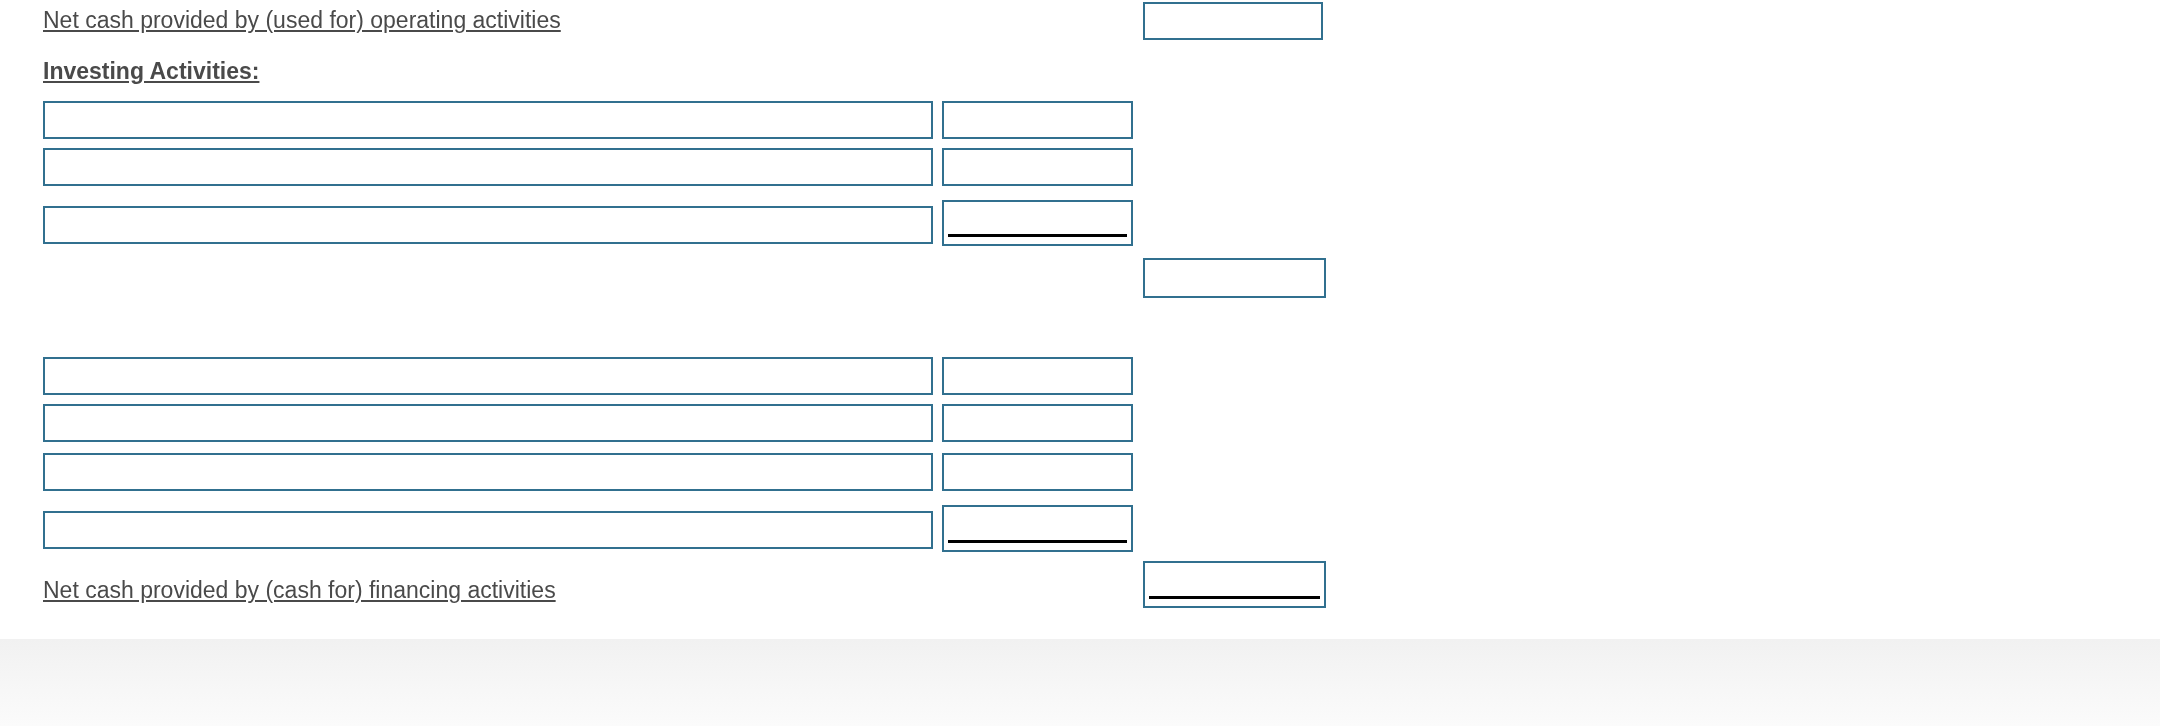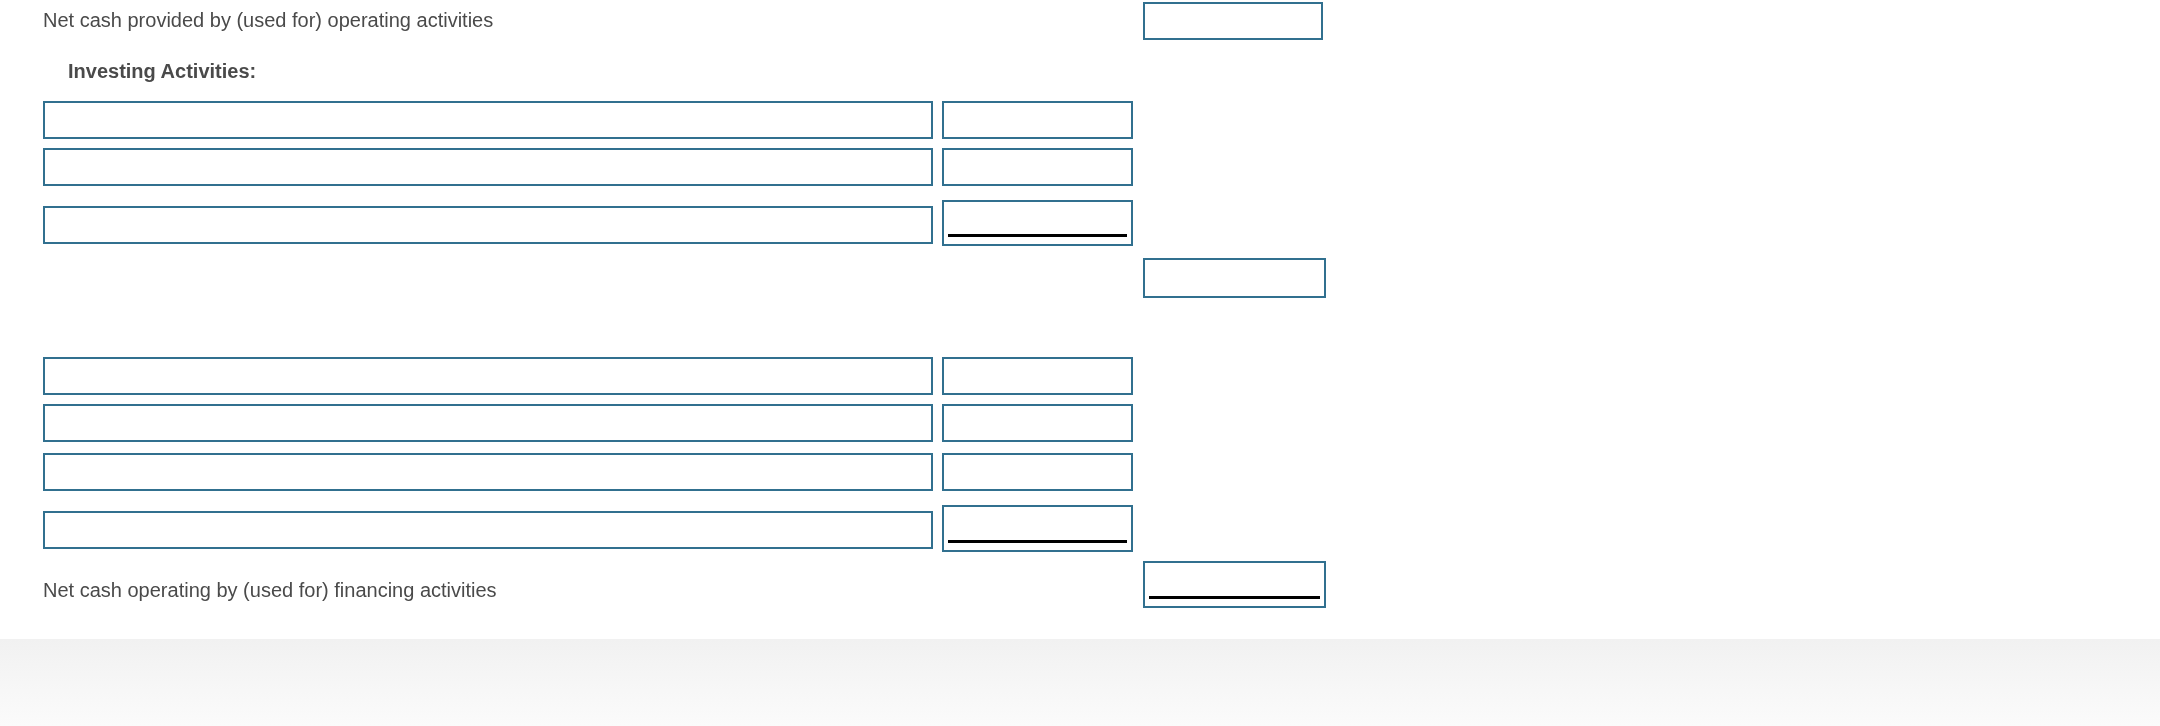--- a/index.html
+++ b/index.html
@@ -6,24 +6,25 @@
   #page {
     position: relative;
     width: 2160px;
     height: 726px;
     background: #ffffff;
     font-family: "Liberation Sans", sans-serif;
     overflow: hidden;
   }
   .lbl {
     position: absolute;
-    font-size: 20px;
+    font-size: 23px;
     line-height: 28px;
     color: var(--label-text, #4a4a4a);
     white-space: nowrap;
+    text-decoration: underline;
   }
   .hdr { font-weight: bold; }
   .box {
     position: absolute;
     border: 2px solid var(--input-border, #31708f);
     background: #ffffff;
     box-sizing: border-box;
   }
   .box input {
     width: 100%;
@@ -58,21 +59,21 @@
 </head>
 <body>
 
 <div id="page">
 
   <div class="lbl" style="left:43px; top:6px;">Net cash provided by (used for) operating activities</div>
   <div class="box" style="left:1143px; top:2px; width:180px; height:38px;">
     <input type="text" value="" style="">
   </div>
 
-  <div class="lbl hdr" style="left:43px; top:57px;margin-left:25px;">Investing Activities:</div>
+  <div class="lbl hdr" style="left:43px; top:57px;">Investing Activities:</div>
 
   <div class="box" style="left:43px; top:101px; width:890px; height:38px;">
     <input type="text" value="" style="">
   </div>
   <div class="box" style="left:942px; top:101px; width:191px; height:38px;">
     <input type="text" value="" style="">
   </div>
 
   <div class="box" style="left:43px; top:148px; width:890px; height:38px;">
     <input type="text" value="" style="">
@@ -116,21 +117,21 @@
   </div>
 
   <div class="box" style="left:43px; top:511px; width:890px; height:38px;">
     <input type="text" value="" style="">
   </div>
   <div class="box" style="left:942px; top:505px; width:191px; height:47px;">
     <input type="text" value="" style="">
     <div class="rule"></div>
   </div>
 
-  <div class="lbl" style="left:43px; top:576px;">Net cash operating by (used for) financing activities</div>
+  <div class="lbl" style="left:43px; top:576px;">Net cash provided by (cash for) financing activities</div>
   <div class="box" style="left:1143px; top:561px; width:183px; height:47px;">
     <input type="text" value="" style="">
     <div class="rule"></div>
   </div>
 
   <div class="footer"></div>
 
 </div>
 
 </body></html>

